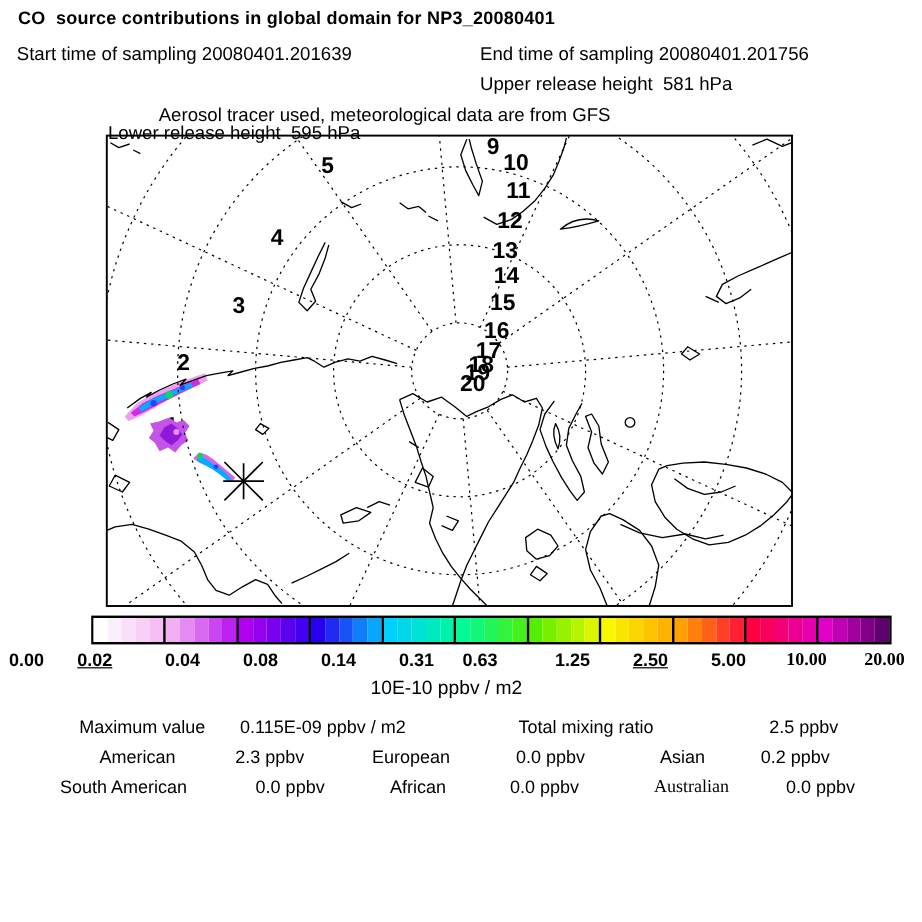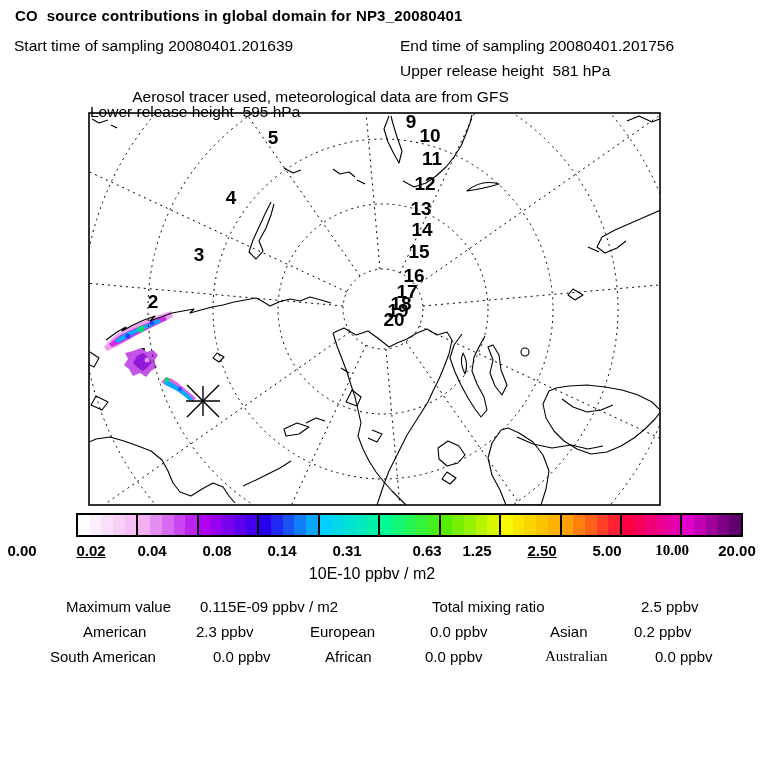--- a/index.html
+++ b/index.html
@@ -197,31 +197,31 @@
     <div class="cell" style="background: rgb(236, 0, 146);"></div>
     <div class="cell" style="background: rgb(230, 0, 173);"></div>
     <div class="cell seg" style="background: rgb(224, 0, 200);"></div>
     <div class="cell" style="background: rgb(192, 0, 178);"></div>
     <div class="cell" style="background: rgb(160, 0, 155);"></div>
     <div class="cell" style="background: rgb(128, 0, 133);"></div>
     <div class="cell" style="background: rgb(96, 0, 110);"></div>
   </div>
 <div id="cb-ticks">
     <span style="left: 22px;">0.00</span>
-    <span style="left: 91px; text-decoration: underline;">0.02</span>
+    <span style="left: 79px; text-decoration: underline;">0.02</span>
     <span style="left: 152px;">0.04</span>
     <span style="left: 217px;">0.08</span>
     <span style="left: 282px;">0.14</span>
     <span style="left: 347px;">0.31</span>
-    <span style="left: 427px;">0.63</span>
+    <span style="left: 400px;">0.63</span>
     <span style="left: 477px;">1.25</span>
     <span style="left: 542px; text-decoration: underline;">2.50</span>
     <span style="left: 607px;">5.00</span>
     <span style="left: 672px; font-family: Liberation Serif, serif;">10.00</span>
-    <span style="left: 737px;">20.00</span>
+    <span style="left: 737px; font-family: Liberation Serif, serif;">20.00</span>
   </div>
 <div id="cb-units" class="abs">10E-10 ppbv / m2</div>
 
 <span class="stat" style="left:66px;top:598px">Maximum value</span>
 <span class="stat" style="left:200px;top:598px">0.115E-09 ppbv / m2</span>
 <span class="stat" style="left:432px;top:598px">Total mixing ratio</span>
 <span class="stat" style="left:641px;top:598px">2.5 ppbv</span>
 <div id="stats-rows">
     <span class="stat" style="left: 83px; top: 623px;">American</span>
     <span class="stat" style="left: 196px; top: 623px;">2.3 ppbv</span>

